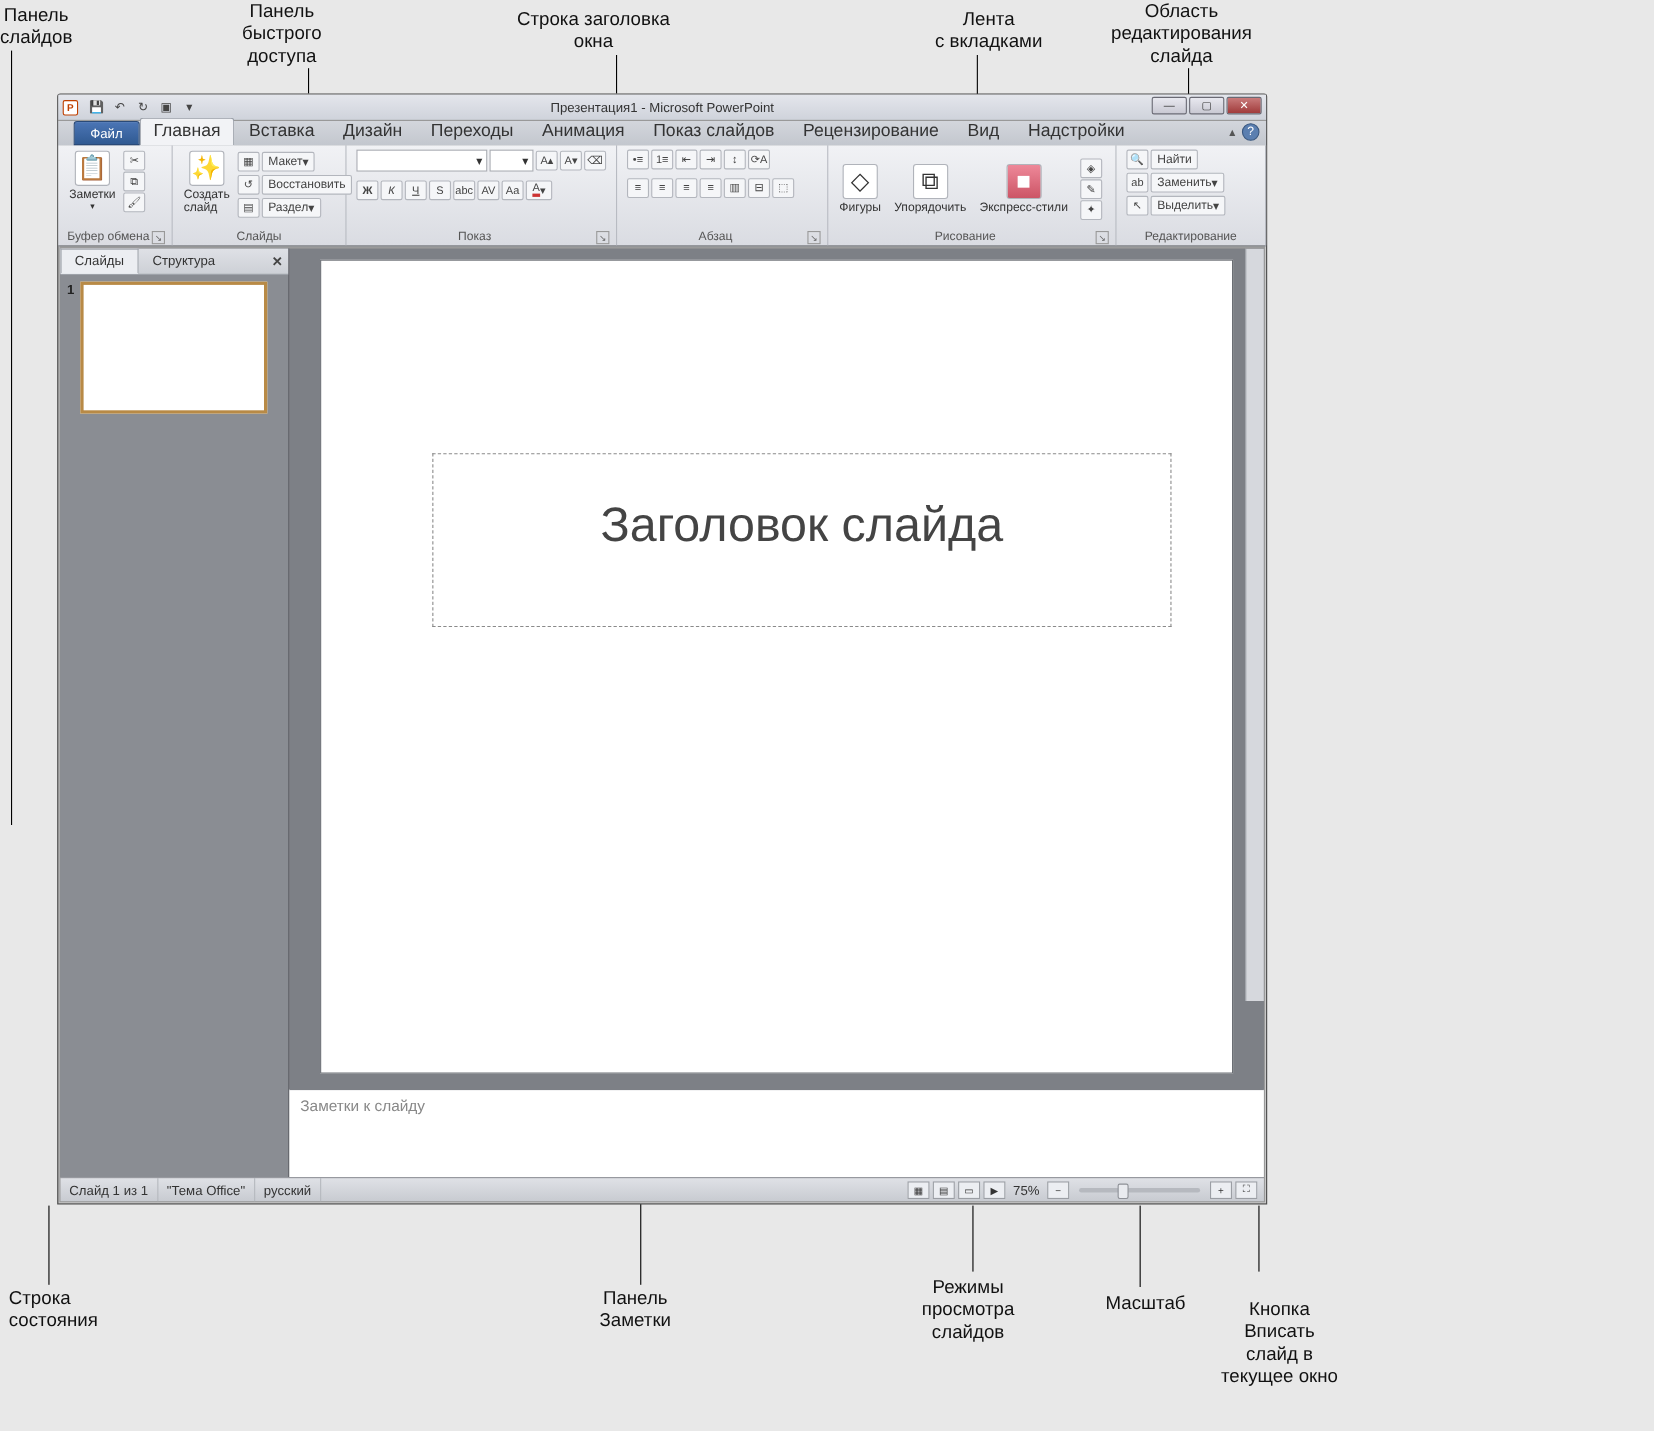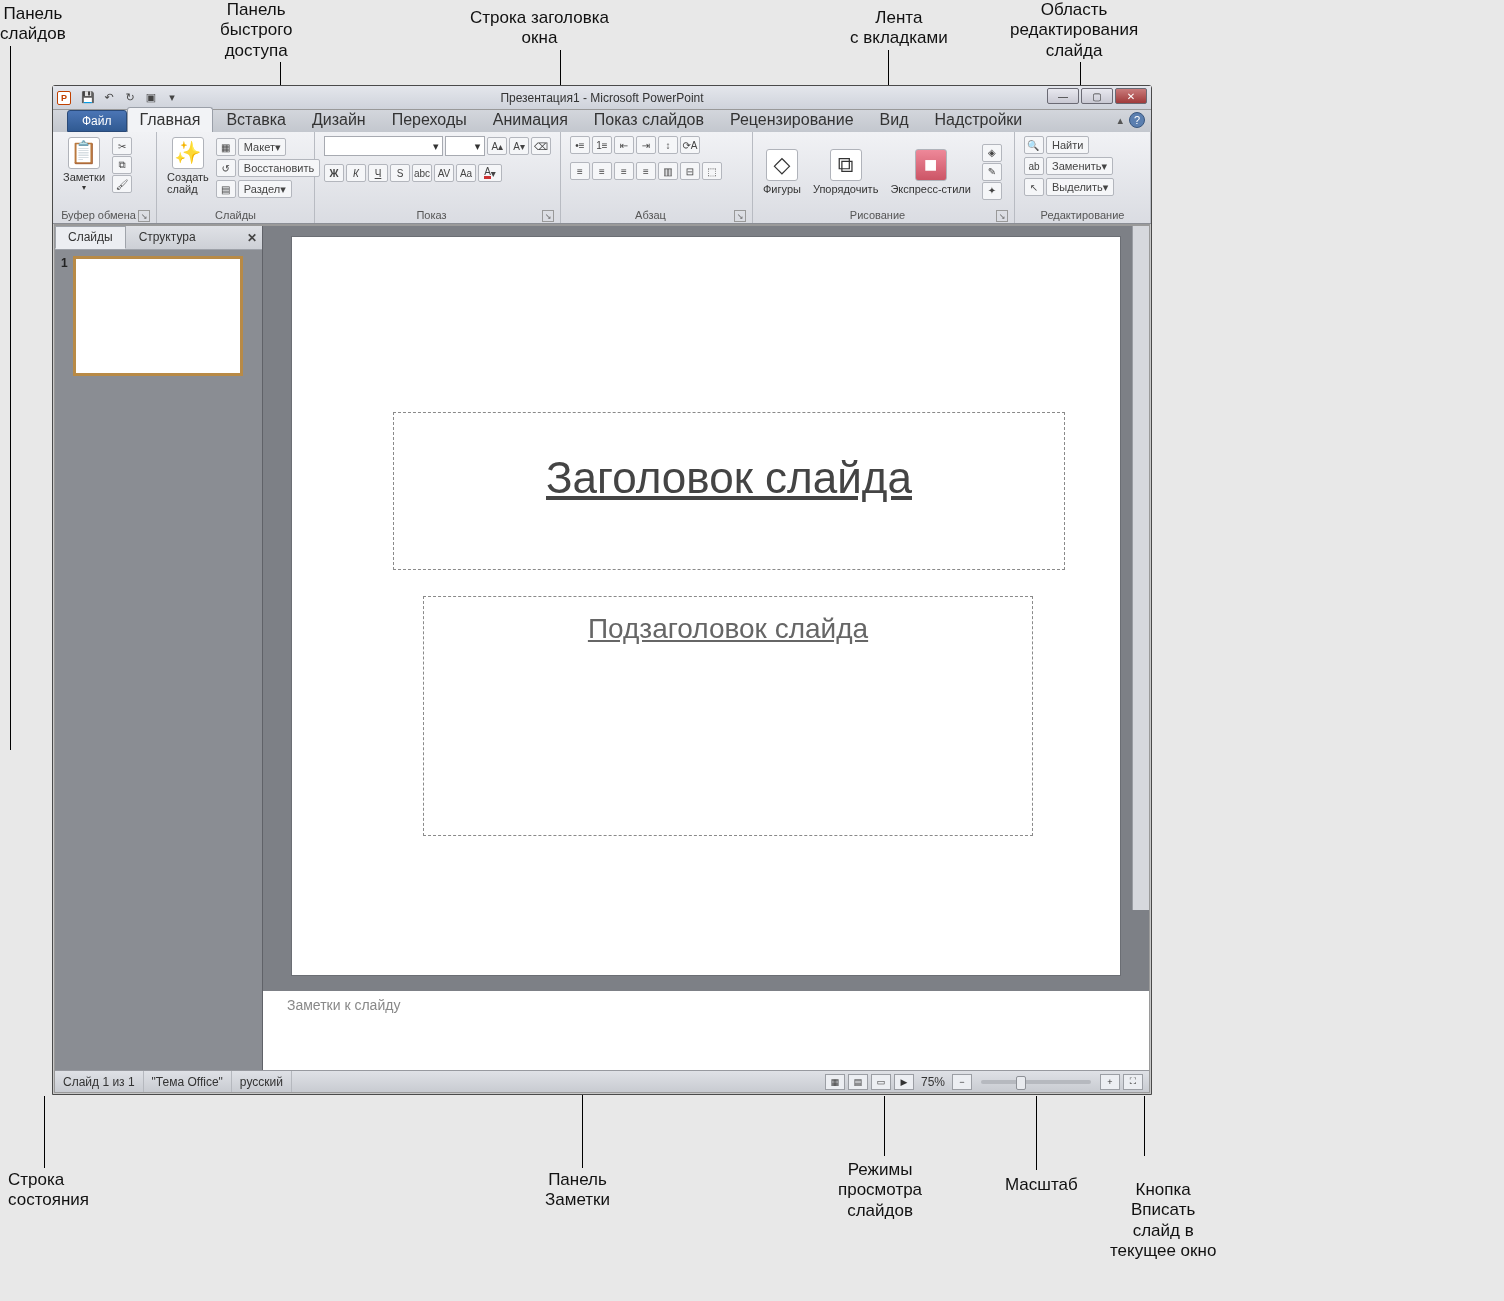--- a/index.html
+++ b/index.html
@@ -52,25 +52,25 @@
 .sp-tab{ font-size:12px; padding:3px 12px; border:1px solid transparent;color:#333;}
 .sp-tab.active{ background:#eceef2; border-color:#a0a4ab #a0a4ab transparent;}
 .sp-close{ margin-left:auto; width:20px; display:flex;align-items:center;justify-content:center;font-size:12px;font-weight:bold;color:#444;}
 .thumb-row{display:flex; padding:6px;}
 .thumb-num{font-size:12px;font-weight:bold;color:#222;width:12px;}
 .thumb{ width:170px;height:120px;background:#fff;border:3px solid #b88a46;}
 
 .maincol{ flex:1; display:flex; flex-direction:column;}
 .slide-stage{ flex:1; display:flex; align-items:flex-start; justify-content:center; padding:6px 6px 0; overflow:hidden; position:relative;}
 .slide{ width:830px; height:740px; background:#fff; border:1px solid #6b6e74; margin-top:4px;}
-.ph{ position:absolute; border:1px dashed #8a8a8a; display:flex; align-items:flex-start; justify-content:center; text-align:center; color:#444;text-decoration:underline;}
+.ph{ position:absolute; border:1px dashed #8a8a8a; display:flex; align-items:flex-start; justify-content:center; text-align:center; color:#444;}
 .ph-title{ left:130px; top:186px; width:672px; height:158px; font-size:44px; padding-top:40px;}
 .ph-sub{ left:160px; top:370px; width:610px; height:240px; font-size:28px; padding-top:16px; color:#666;}
 
-.notes{ height:80px; background:#fff; border-top:1px solid #7d8086; padding:6px 24px; font-size:14px; color:#888;}
+.notes{ height:80px; background:#fff; border-top:1px solid #7d8086; padding:6px 10px; font-size:14px; color:#888;}
 .vscroll{ position:absolute; right:0; top:0; bottom:80px; width:17px; background:#d6d8dd;border-left:1px solid #9a9da3;}
 
 
 .status{ position:absolute; left:2px; right:2px; bottom:2px; height:22px; background:linear-gradient(#dfe1e6,#c8cbd1); border-top:1px solid #97999f; display:flex; align-items:center; font-size:12px; color:#333;}
 .status .cell{ padding:0 8px; border-right:1px solid #b5b8be;height:100%;display:flex;align-items:center;}
 .status .right{ margin-left:auto; display:flex; align-items:center; padding-right:6px; gap:3px;}
 .view-icn{width:20px;height:16px;border:1px solid #9b9ea4;background:#eceef2;font-size:9px;display:flex;align-items:center;justify-content:center;}
 .zoom-slider{width:110px;height:4px;background:#b6b9bf;position:relative;border-radius:2px;margin:0 6px;}
 .zoom-slider::after{content:'';position:absolute;left:35px;top:-4px;width:8px;height:12px;background:#e9ebef;border:1px solid #8e9197;border-radius:2px;}
 </style>
@@ -297,21 +297,20 @@
       <div class="thumb-row">
         <div class="thumb-num">1</div>
         <div class="thumb"></div>
       </div>
     </div>
 
     <div class="maincol">
       <div class="slide-stage">
         <div class="slide"></div>
         <div class="ph ph-title">Заголовок слайда</div>
-        <div class="ph ph-sub">Подзаголовок слайда</div>
         <div class="vscroll"></div>
       </div>
       <div class="notes">Заметки к слайду</div>
     </div>
   </div>
 
   <div class="status">
     <div class="cell">Слайд 1 из 1</div>
     <div class="cell">"Тема Office"</div>
     <div class="cell">русский</div>

